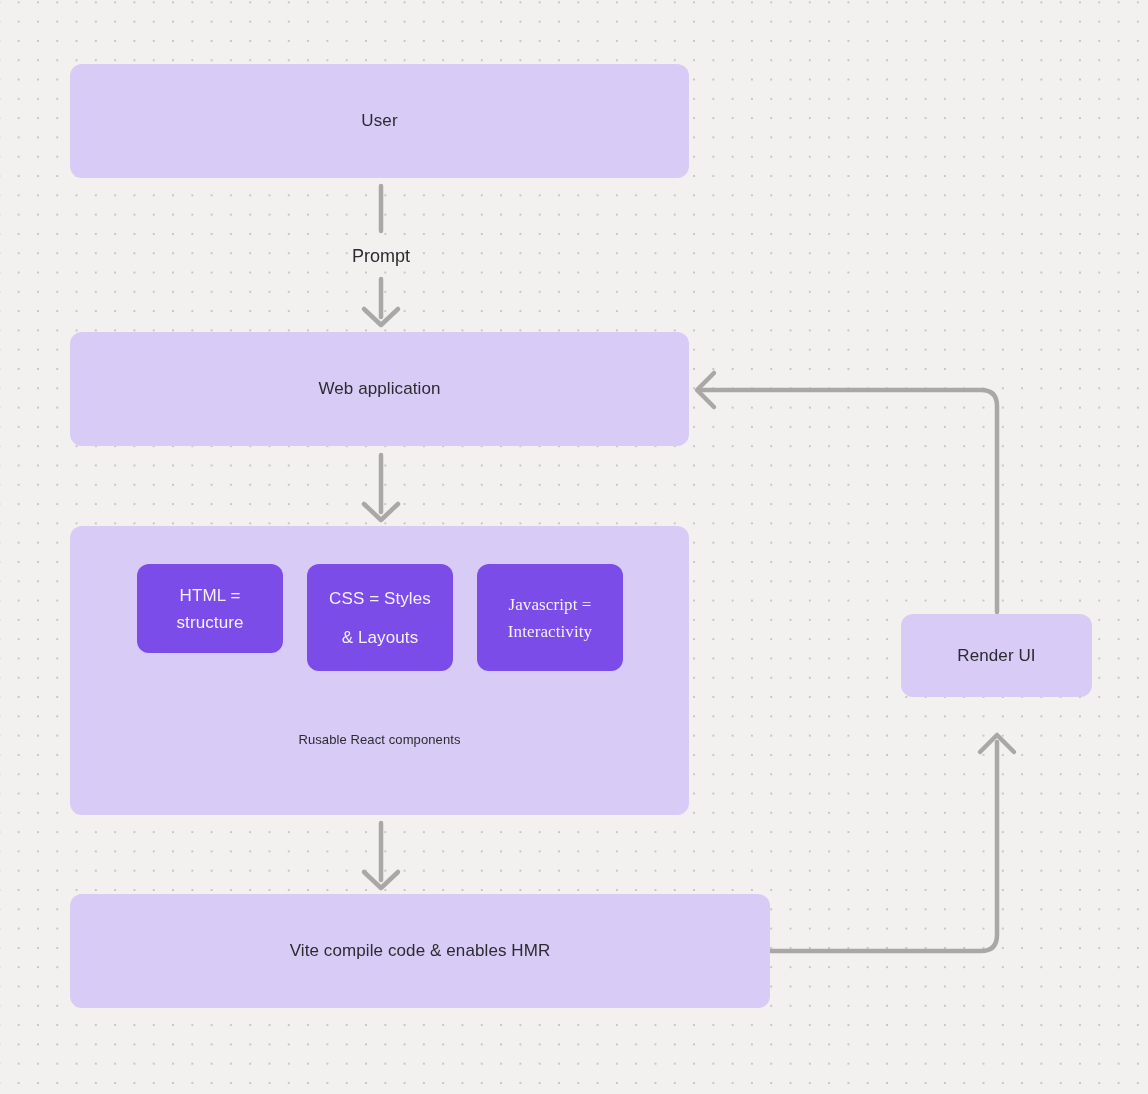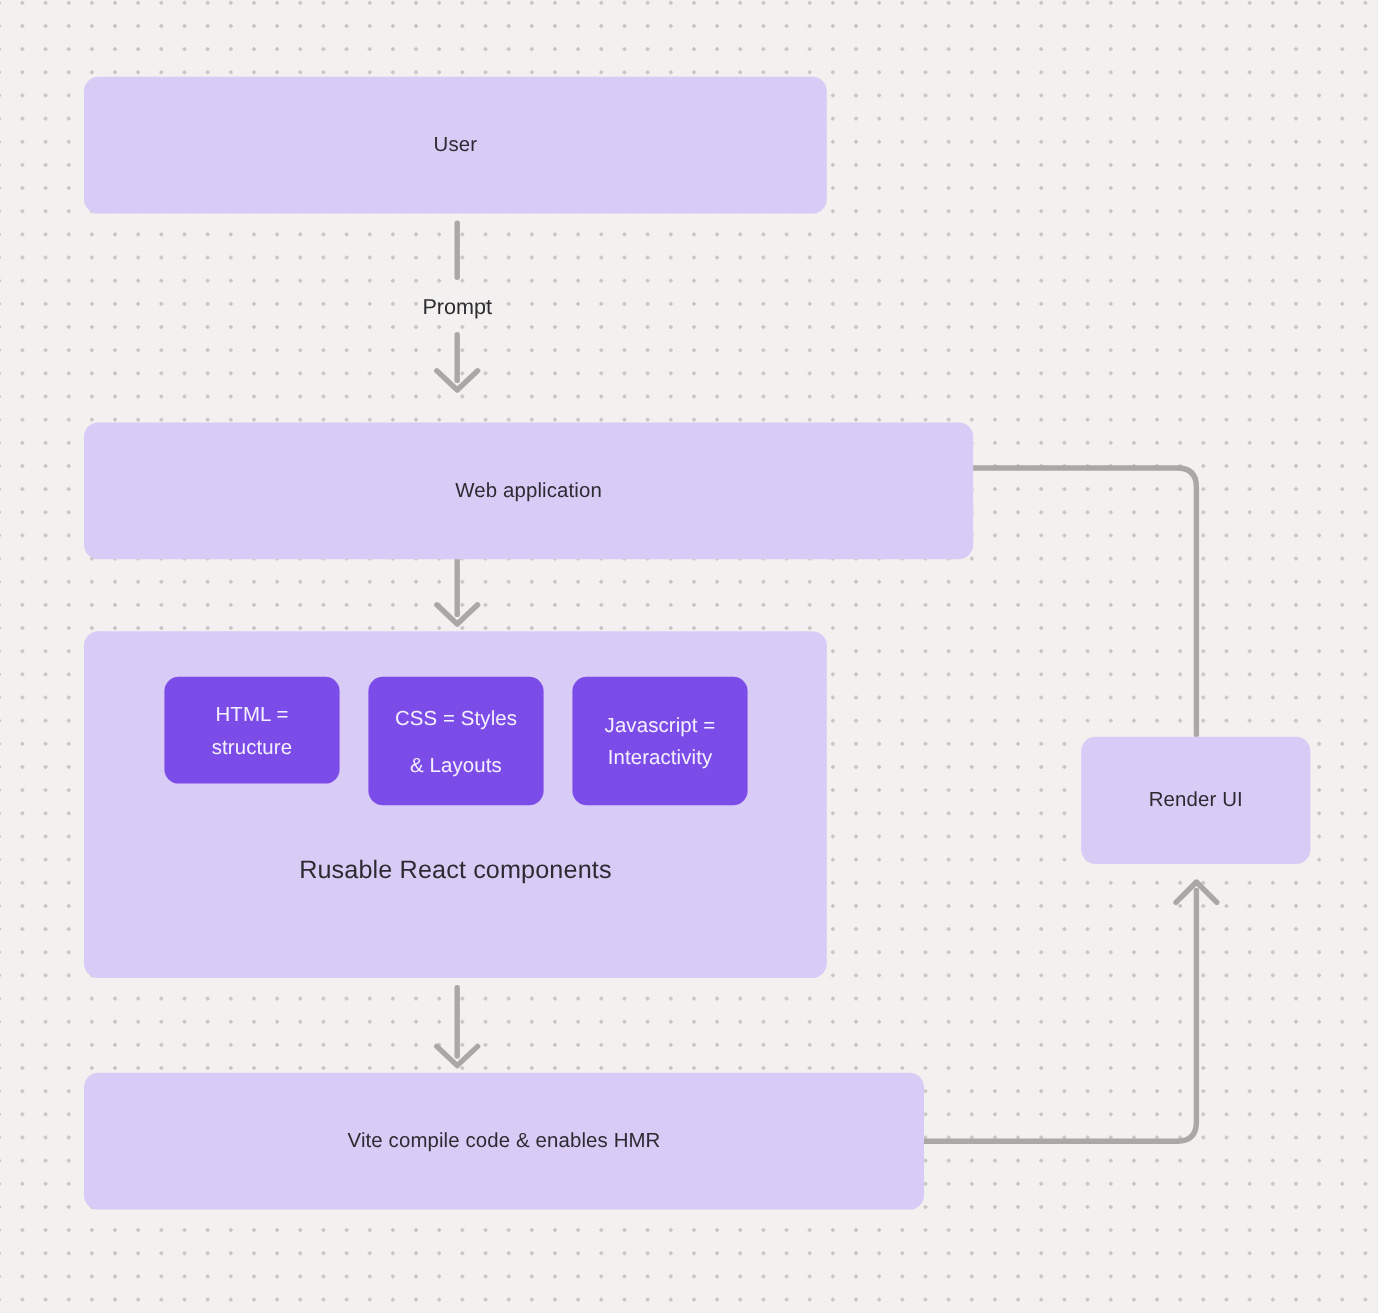--- a/index.html
+++ b/index.html
@@ -53,40 +53,40 @@
     background: var(--box-fill-dark, #7c4ce9);
     border-radius: 12px;
     color: var(--text-light, #f4f0fd);
     font-size: 17px;
     font-weight: 500;
     flex-direction: column;
     line-height: 27px;
   }
 
   #node-user   { left: 70px; top: 64px;  width: 619px; height: 114px; }
-  #node-webapp { left: 70px; top: 332px; width: 741px; height: 114px; margin-top: 20px; }
+  #node-webapp { left: 70px; top: 332px; width: 619px; height: 114px; }
 
   #node-components {
     left: 70px; top: 526px; width: 619px; height: 289px;
     display: block;
   }
   #node-html { left: 67px;  top: 38px; width: 146px; height: 89px; text-align: center; }
   #node-css  { left: 237px; top: 38px; width: 146px; height: 107px; gap: 12px; }
-  #node-js   { left: 407px; top: 38px; width: 146px; height: 107px; }
+  #node-js   { left: 407px; top: 38px; width: 146px; height: 107px; font-family: Liberation Serif, serif; }
   .group-label {
     position: absolute;
-    left: 0; right: 0; top: 188px;
+    left: 0; right: 0; top: 206px;
     text-align: center;
-    font-size: 21px;
+    font-size: 13px;
     font-weight: 500;
     color: var(--text-dark, #2c2b31);
   }
 
   #node-vite   { left: 70px;  top: 894px; width: 700px; height: 114px; }
-  #node-render { left: 901px; top: 614px; width: 191px; height: 106px; }
+  #node-render { left: 901px; top: 614px; width: 191px; height: 83px; }
 
   .edge-label {
     position: absolute;
     left: 381px; top: 256px;
     transform: translate(-50%, -50%);
     font-size: 18px;
     font-weight: 500;
     color: var(--text-dark, #2c2b31);
     white-space: nowrap;
   }

